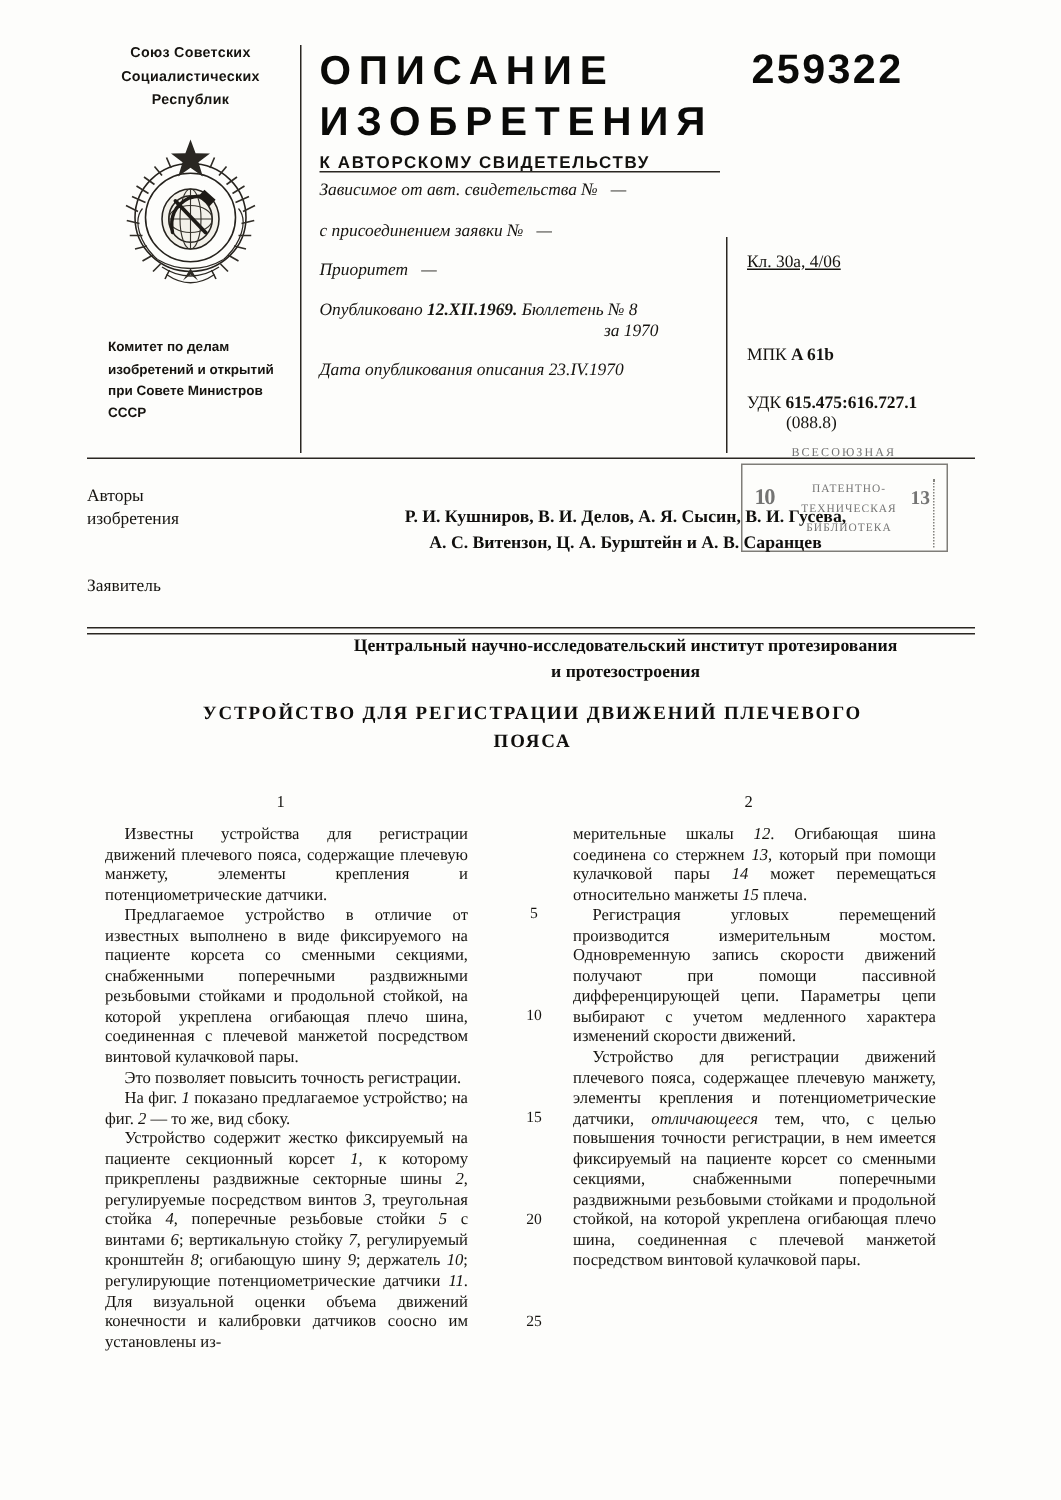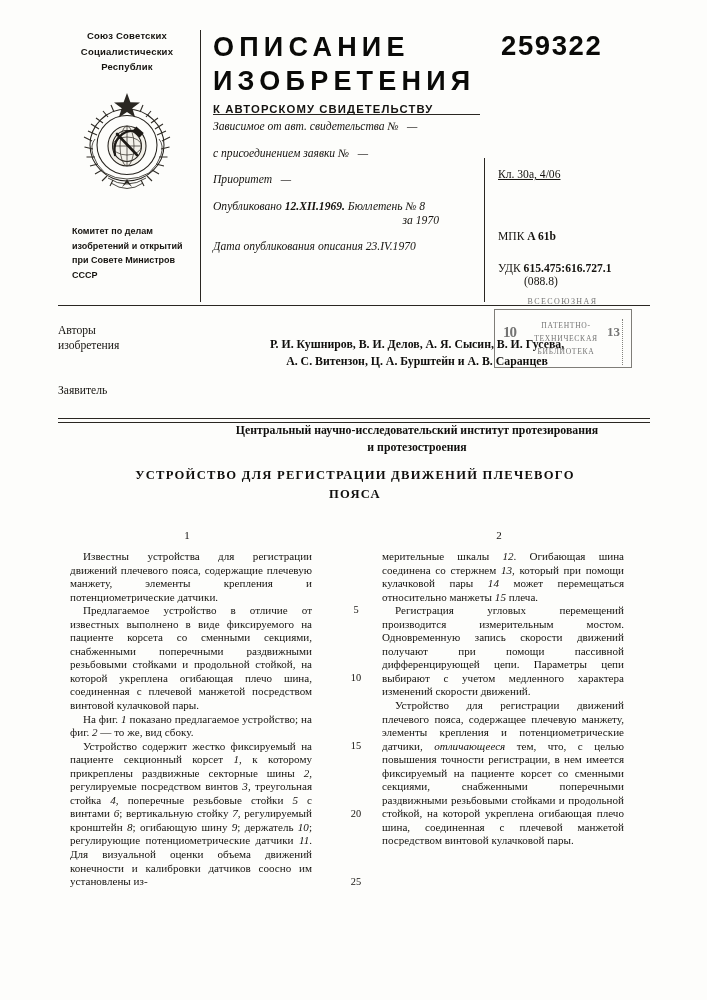--- a/index.html
+++ b/index.html
@@ -452,20 +452,21 @@
     <div class="gnum" style="top:54px">5</div>
     <div class="gnum" style="top:122px">10</div>
     <div class="gnum" style="top:190px">15</div>
     <div class="gnum" style="top:258px">20</div>
     <div class="gnum" style="top:326px">25</div>
   </div>
 
   <div class="col col-left">
     <p>Известны устройства для регистрации движений плечевого пояса, содержащие плечевую манжету, элементы крепления и потенциометрические датчики.</p>
     <p>Предлагаемое устройство в отличие от известных выполнено в виде фиксируемого на пациенте корсета со сменными секциями, снабженными поперечными раздвижными резьбовыми стойками и продольной стойкой, на которой укреплена огибающая плечо шина, соединенная с плечевой манжетой посредством винтовой кулачковой пары.</p>
+    <p>Это позволяет повысить точность регистрации.</p>
     <p>На фиг. <span class="fignum">1</span> показано предлагаемое устройство; на фиг. <span class="fignum">2</span> — то же, вид сбоку.</p>
     <p>Устройство содержит жестко фиксируемый на пациенте секционный корсет <span class="fignum">1</span>, к которому прикреплены раздвижные секторные шины <span class="fignum">2</span>, регулируемые посредством винтов <span class="fignum">3</span>, треугольная стойка <span class="fignum">4</span>, поперечные резьбовые стойки <span class="fignum">5</span> с винтами <span class="fignum">6</span>; вертикальную стойку <span class="fignum">7</span>, регулируемый кронштейн <span class="fignum">8</span>; огибающую шину <span class="fignum">9</span>; держатель <span class="fignum">10</span>; регулирующие потенциометрические датчики <span class="fignum">11</span>. Для визуальной оценки объема движений конечности и калибровки датчиков соосно им установлены из-</p>
   </div>
 
   <div class="col col-right">
     <p class="noind">мерительные шкалы <span class="fignum">12</span>. Огибающая шина соединена со стержнем <span class="fignum">13</span>, который при помощи кулачковой пары <span class="fignum">14</span> может перемещаться относительно манжеты <span class="fignum">15</span> плеча.</p>
     <p>Регистрация угловых перемещений производится измерительным мостом. Одновременную запись скорости движений получают при помощи пассивной дифференцирующей цепи. Параметры цепи выбирают с учетом медленного характера изменений скорости движений.</p>
     <p>Устройство для регистрации движений плечевого пояса, содержащее плечевую манжету, элементы крепления и потенциометрические датчики, <span class="italic">отличающееся</span> тем, что, с целью повышения точности регистрации, в нем имеется фиксируемый на пациенте корсет со сменными секциями, снабженными поперечными раздвижными резьбовыми стойками и продольной стойкой, на которой укреплена огибающая плечо шина, соединенная с плечевой манжетой посредством винтовой кулачковой пары.</p>
   </div>
 

